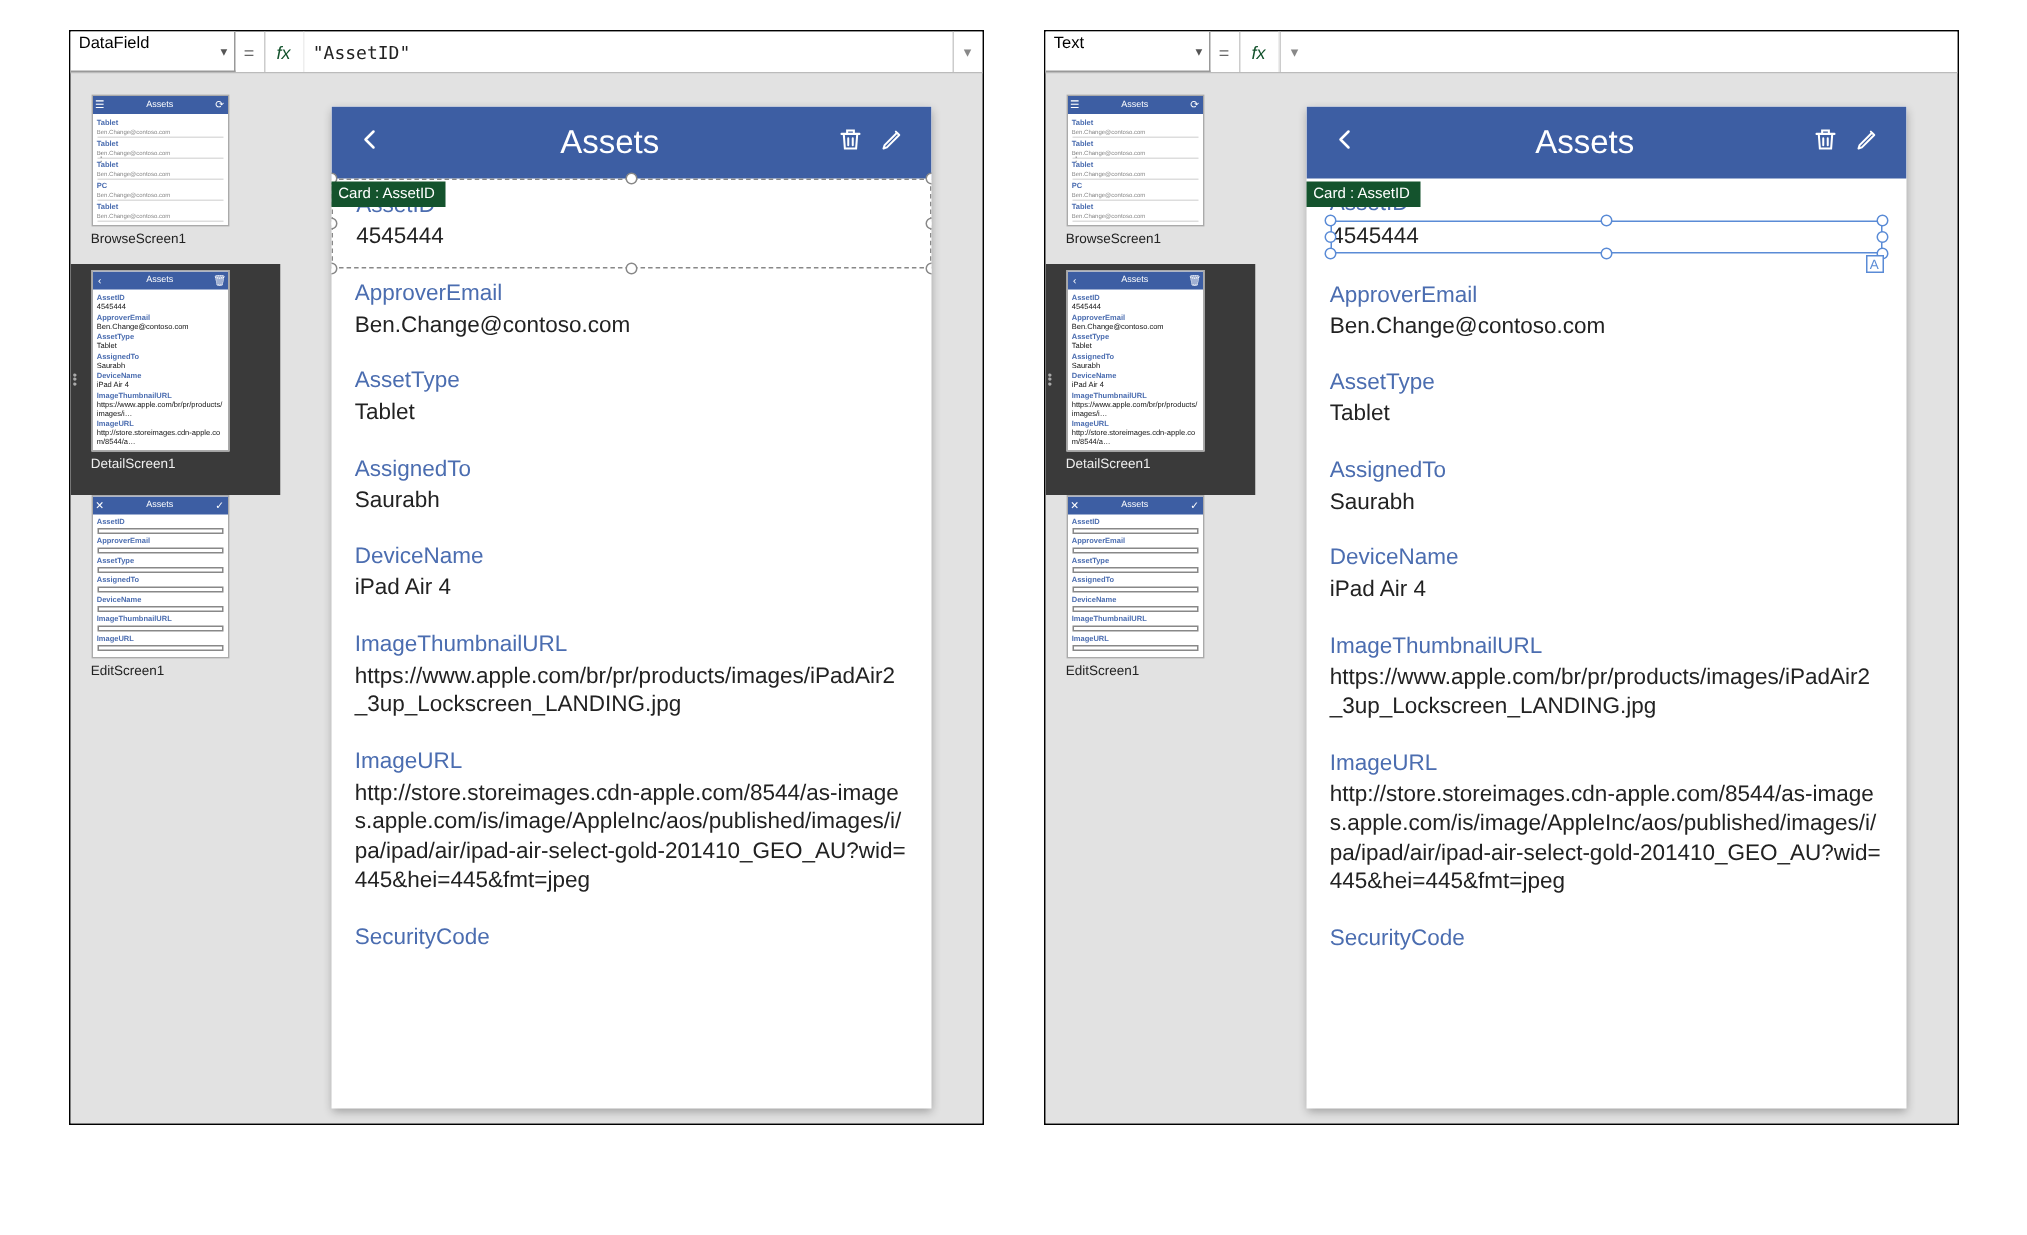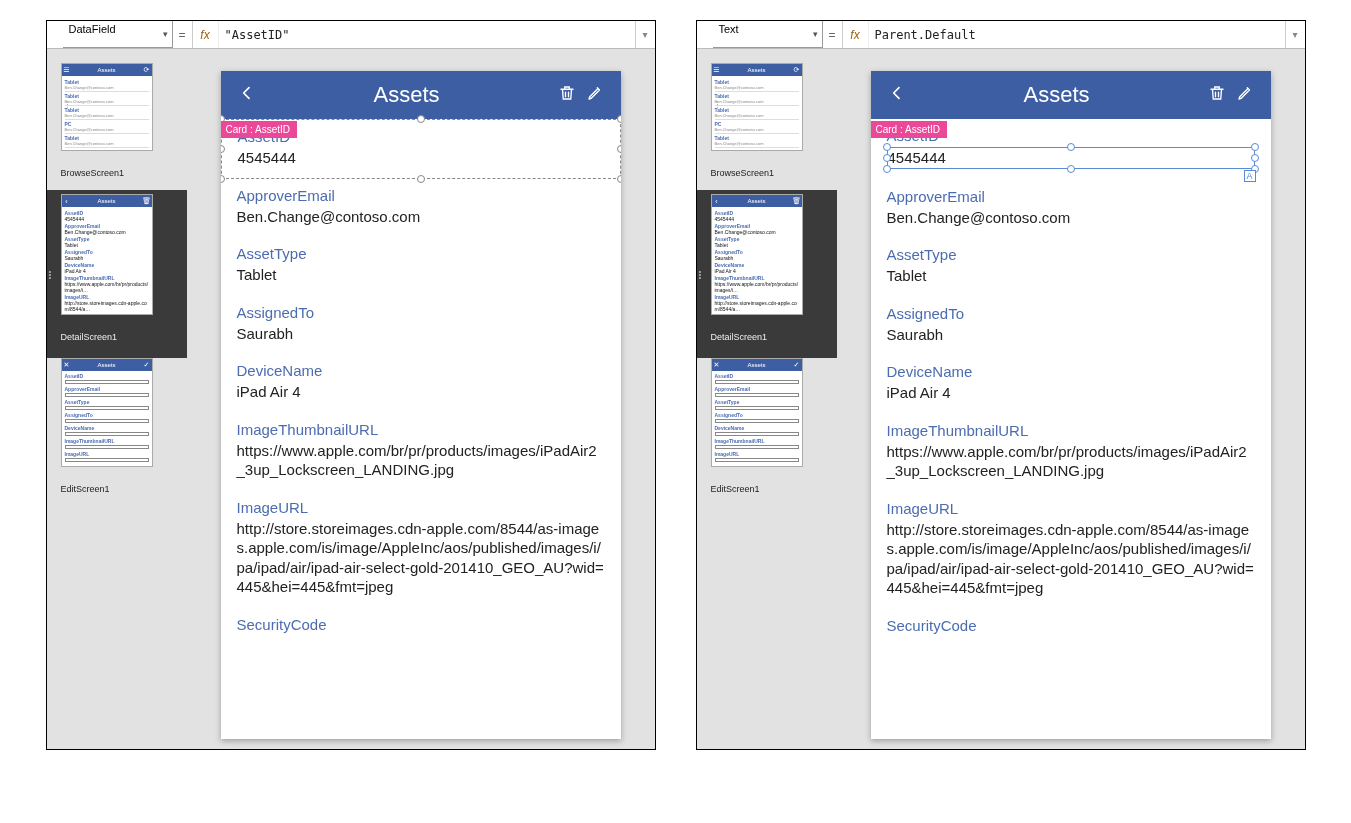--- a/index.html
+++ b/index.html
@@ -24,38 +24,37 @@
     flex-direction: column;
     overflow: hidden;
   }
   
   .formula-bar {
     display: flex;
     align-items: stretch;
     background: #fff;
     border-bottom: 1px solid #bbb;
     height: 28px;
-    padding-left: 16px;
   }
   .prop-select {
     width: 110px;
     border: 1px solid #999;
     border-top: none;
     border-left: none;
     font-size: 11px;
     padding: 2px 18px 2px 6px;
     background: #fff;
     position: relative;
   }
   .prop-select .chev {
     position: absolute; right: 4px; top: 50%; transform: translateY(-50%);
     font-size: 9px; color: #555;
   }
   .eq { width: 20px; display:flex; align-items:center; justify-content:center; color:#666; border-right:1px solid #ccc;}
-  .fx { width: 26px; display:flex; align-items:center; justify-content:center; font-style: italic; color:#a16207; border-right:1px solid #eee;}
+  .fx { width: 26px; display:flex; align-items:center; justify-content:center; font-style: italic; color:#14532d; border-right:1px solid #eee;}
   .formula-input {
     flex:1;
     font-family: Consolas, monospace;
     font-size: 12px;
     display:flex;
     align-items:center;
     padding-left:6px;
     color:#222;
   }
   .formula-exp {
@@ -88,21 +87,21 @@
     margin-bottom:3px;
     overflow:hidden;
   }
   .thumb-hdr { background:#3d5ea3; color:#fff; font-size:6px; text-align:center; padding:2px 0; display:flex; align-items:center; justify-content:space-between; }
   .thumb-hdr span.ic { width:10px; font-size:7px; }
   .thumb-body { padding:2px 3px; }
   .thumb-row { border-bottom:1px solid #ddd; padding:1px 0;}
   .tlabel { color:#4b6db0; font-size:5px; font-weight:600;}
   .tval { color:#111; font-size:5px;}
   .tinput { border:1px solid #888; height:4px; margin:1px 0 2px 0; background:#fff;}
-  .thumb-label { font-size:9px; color:#222; margin-top:17px; margin-bottom:12px;}
+  .thumb-label { font-size:9px; color:#222; margin-top:3px; margin-bottom:12px;}
 
   
   .canvas {
     flex:1;
     position:relative;
     background:#e2e2e2;
     display:flex;
     justify-content:center;
     padding-top:22px;
   }
@@ -121,21 +120,21 @@
     display:flex;
     align-items:center;
     padding:0 12px;
     position:relative;
   }
   .device-hdr .title { flex:1; text-align:center; font-size:22px; font-weight:400;}
   .device-hdr .icn { width:28px; text-align:center; font-size:18px; }
   .card-tag {
     position:absolute;
     top:50px; left:-2px;
-    background:#ec4899;
+    background:#14532d;
     color:#fff;
     font-size:10px;
     padding:3px 7px;
     z-index:5;
   }
   .card-list { padding: 0; }
   .card {
     padding: 8px 16px 10px 16px;
     border-bottom:1px solid rgba(0,0,0,0);
     position:relative;
@@ -335,21 +334,20 @@
           </div>
         </div>
       </div>
     </div>
     <div class="column">
       <div class="panel">
         <div class="formula-bar">
           <div class="prop-select"><span>Text</span><span class="chev">▾</span></div>
           <div class="eq">=</div>
           <div class="fx">fx</div>
-          <div class="formula-input">Parent.Default</div>
           <div class="formula-exp">▾</div>
         </div>
         <div class="workspace">
           <div class="thumbs-col">
             <div class="thumb-outer" style="position:relative">
               <span class="dots-plain" style="top:40px">⋮</span>
               <div class="thumb">
                 <div class="thumb-hdr">
                   <span class="ic">☰</span>
                   <span>Assets</span>

